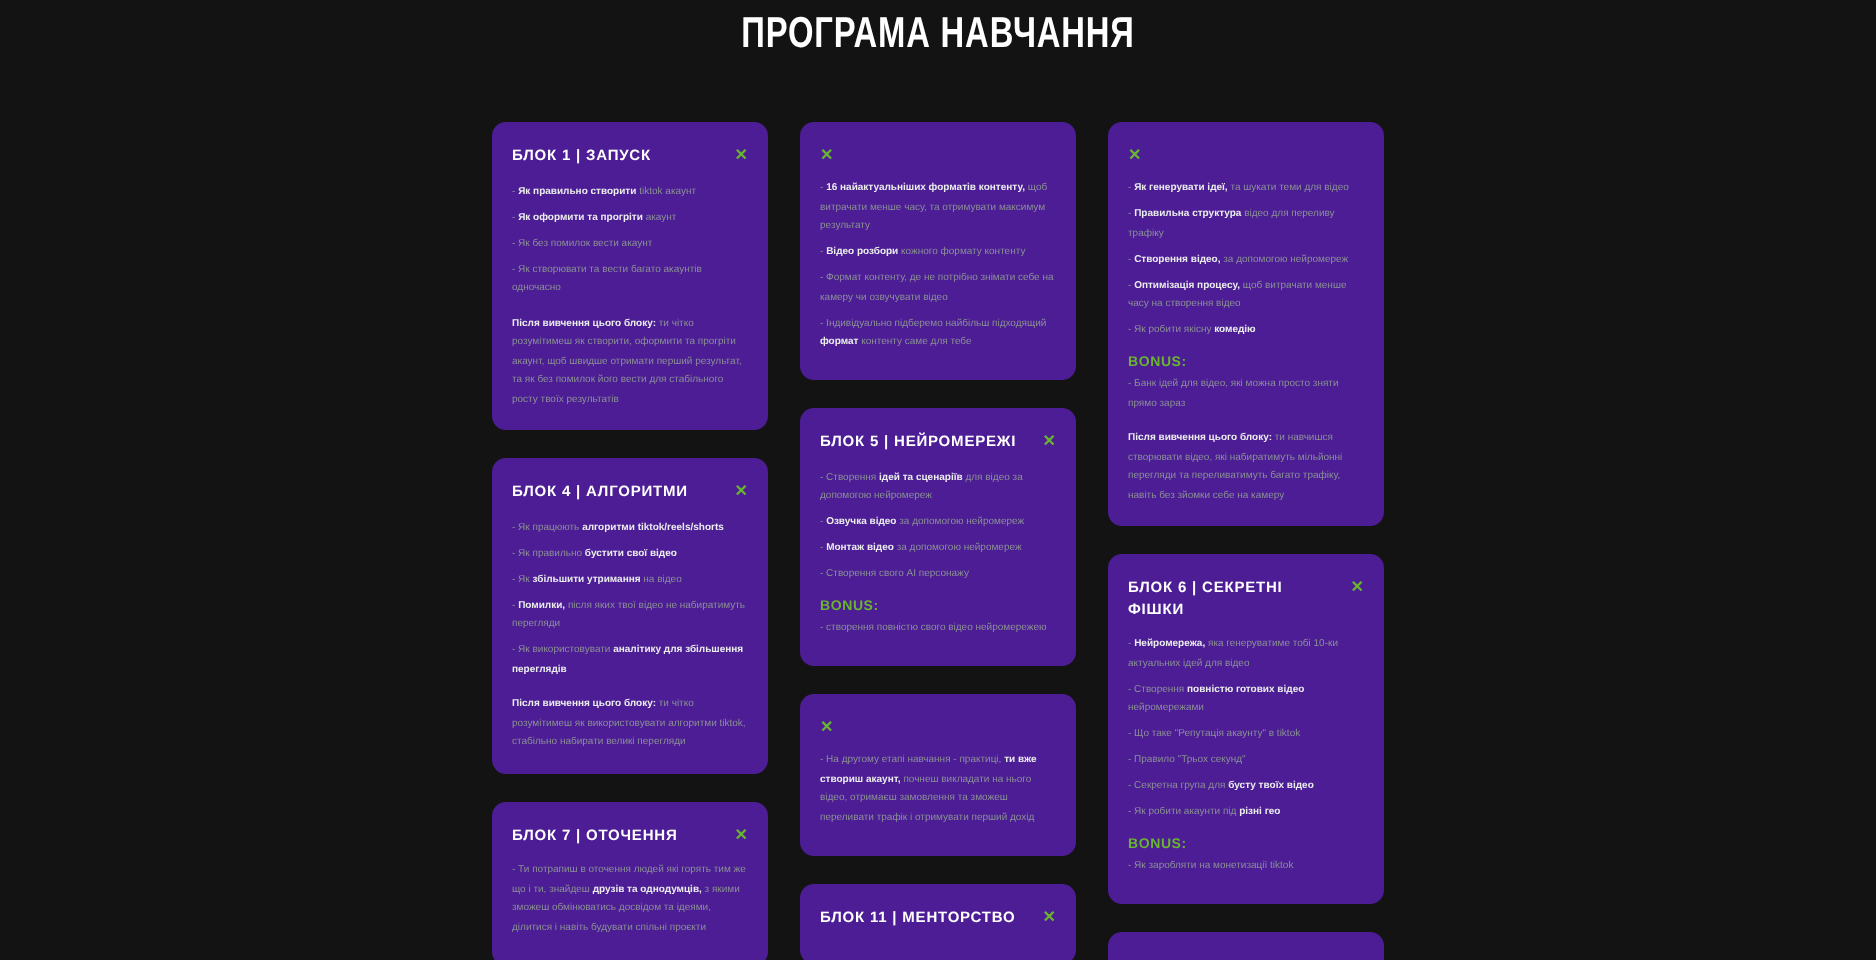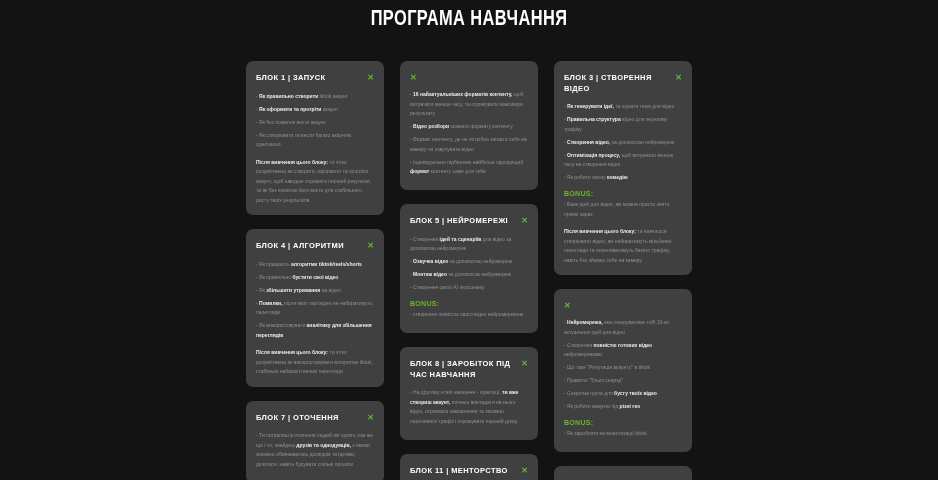--- a/index.html
+++ b/index.html
@@ -14,21 +14,21 @@
     font-size:20px;letter-spacing:0.5px;
     margin:6px 0 0 0;
     transform:scale(0.82,1.08);
     text-transform:uppercase;
   }
   .grid{
     display:flex;justify-content:center;gap:16px;margin-top:32px;
   }
   .col{display:flex;flex-direction:column;gap:14px;width:138px;}
   .card{
-    background:#404040;border-radius:7px;padding:12px 10px 10px 10px;
+    background:#4c1d95;border-radius:7px;padding:12px 10px 10px 10px;
     box-sizing:border-box;
   }
   .card-head{display:flex;justify-content:space-between;align-items:flex-start;margin-bottom:8px;}
   .card-title{
     color:#ffffff;font-size:7.5px;font-weight:bold;letter-spacing:0.4px;
     line-height:1.4;text-transform:uppercase;max-width:105px;
   }
   .x-icon{
     color:#69b52f;font-size:8px;font-weight:bold;line-height:1;
     cursor:pointer;margin-top:1px;
@@ -101,49 +101,48 @@
         </div>
         <p class="bullet"><span class="seg-d">- Створення </span><span class="seg-b">ідей та сценаріїв</span><span class="seg-d"> для відео за допомогою нейромереж</span></p>
         <p class="bullet"><span class="seg-d">- </span><span class="seg-b">Озвучка відео</span><span class="seg-d"> за допомогою нейромереж</span></p>
         <p class="bullet"><span class="seg-d">- </span><span class="seg-b">Монтаж відео</span><span class="seg-d"> за допомогою нейромереж</span></p>
         <p class="bullet"><span class="seg-d">- Створення свого AI персонажу</span></p>
         <p class="bonus-label">BONUS:</p>
         <p class="bullet"><span class="seg-d">- створення повністю свого відео нейромережею</span></p>
       </div>
       <div class="card">
         <div class="card-head">
-          <div class="card-title">БЛОК 8 | ЗАРОБІТОК ПІД ЧАС НАВЧАННЯ</div>
           <div class="x-icon">✕</div>
         </div>
         <p class="bullet"><span class="seg-d">- На другому етапі навчання - практиці, </span><span class="seg-b">ти вже створиш акаунт,</span><span class="seg-d"> почнеш викладати на нього відео, отримаєш замовлення та зможеш переливати трафік і отримувати перший дохід</span></p>
       </div>
       <div class="card">
         <div class="card-head">
           <div class="card-title">БЛОК 11 | МЕНТОРСТВО</div>
           <div class="x-icon">✕</div>
         </div>
       </div>
     </div>
     <div class="col">
       <div class="card">
         <div class="card-head">
-          <div class="card-title">БЛОК 3 | СТВОРЕННЯ ВІДЕО</div>
           <div class="x-icon">✕</div>
         </div>
         <p class="bullet"><span class="seg-d">- </span><span class="seg-b">Як генерувати ідеї,</span><span class="seg-d"> та шукати теми для відео</span></p>
         <p class="bullet"><span class="seg-d">- </span><span class="seg-b">Правильна структура</span><span class="seg-d"> відео для переливу трафіку</span></p>
         <p class="bullet"><span class="seg-d">- </span><span class="seg-b">Створення відео,</span><span class="seg-d"> за допомогою нейромереж</span></p>
         <p class="bullet"><span class="seg-d">- </span><span class="seg-b">Оптимізація процесу,</span><span class="seg-d"> щоб витрачати менше часу на створення відео</span></p>
         <p class="bullet"><span class="seg-d">- Як робити якісну </span><span class="seg-b">комедію</span></p>
         <p class="bonus-label">BONUS:</p>
         <p class="bullet"><span class="seg-d">- Банк ідей для відео, які можна просто зняти прямо зараз</span></p>
         <p class="after"><span class="seg-b">Після вивчення цього блоку:</span><span class="seg-d"> ти навчишся створювати відео, які набиратимуть мільйонні перегляди та переливатимуть багато трафіку, навіть без зйомки себе на камеру</span></p>
       </div>
       <div class="card">
         <div class="card-head">
+          <div class="card-title">БЛОК 6 | СЕКРЕТНІ ФІШКИ</div>
           <div class="x-icon">✕</div>
         </div>
         <p class="bullet"><span class="seg-d">- </span><span class="seg-b">Нейромережа,</span><span class="seg-d"> яка генеруватиме тобі 10-ки актуальних ідей для відео</span></p>
         <p class="bullet"><span class="seg-d">- Створення </span><span class="seg-b">повністю готових відео</span><span class="seg-d"> нейромережами</span></p>
         <p class="bullet"><span class="seg-d">- Що таке "Репутація акаунту" в tiktok</span></p>
         <p class="bullet"><span class="seg-d">- Правило "Трьох секунд"</span></p>
         <p class="bullet"><span class="seg-d">- Секретна група для </span><span class="seg-b">бусту твоїх відео</span></p>
         <p class="bullet"><span class="seg-d">- Як робити акаунти під </span><span class="seg-b">різні гео</span></p>
         <p class="bonus-label">BONUS:</p>
         <p class="bullet"><span class="seg-d">- Як заробляти на монетизації tiktok</span></p>

